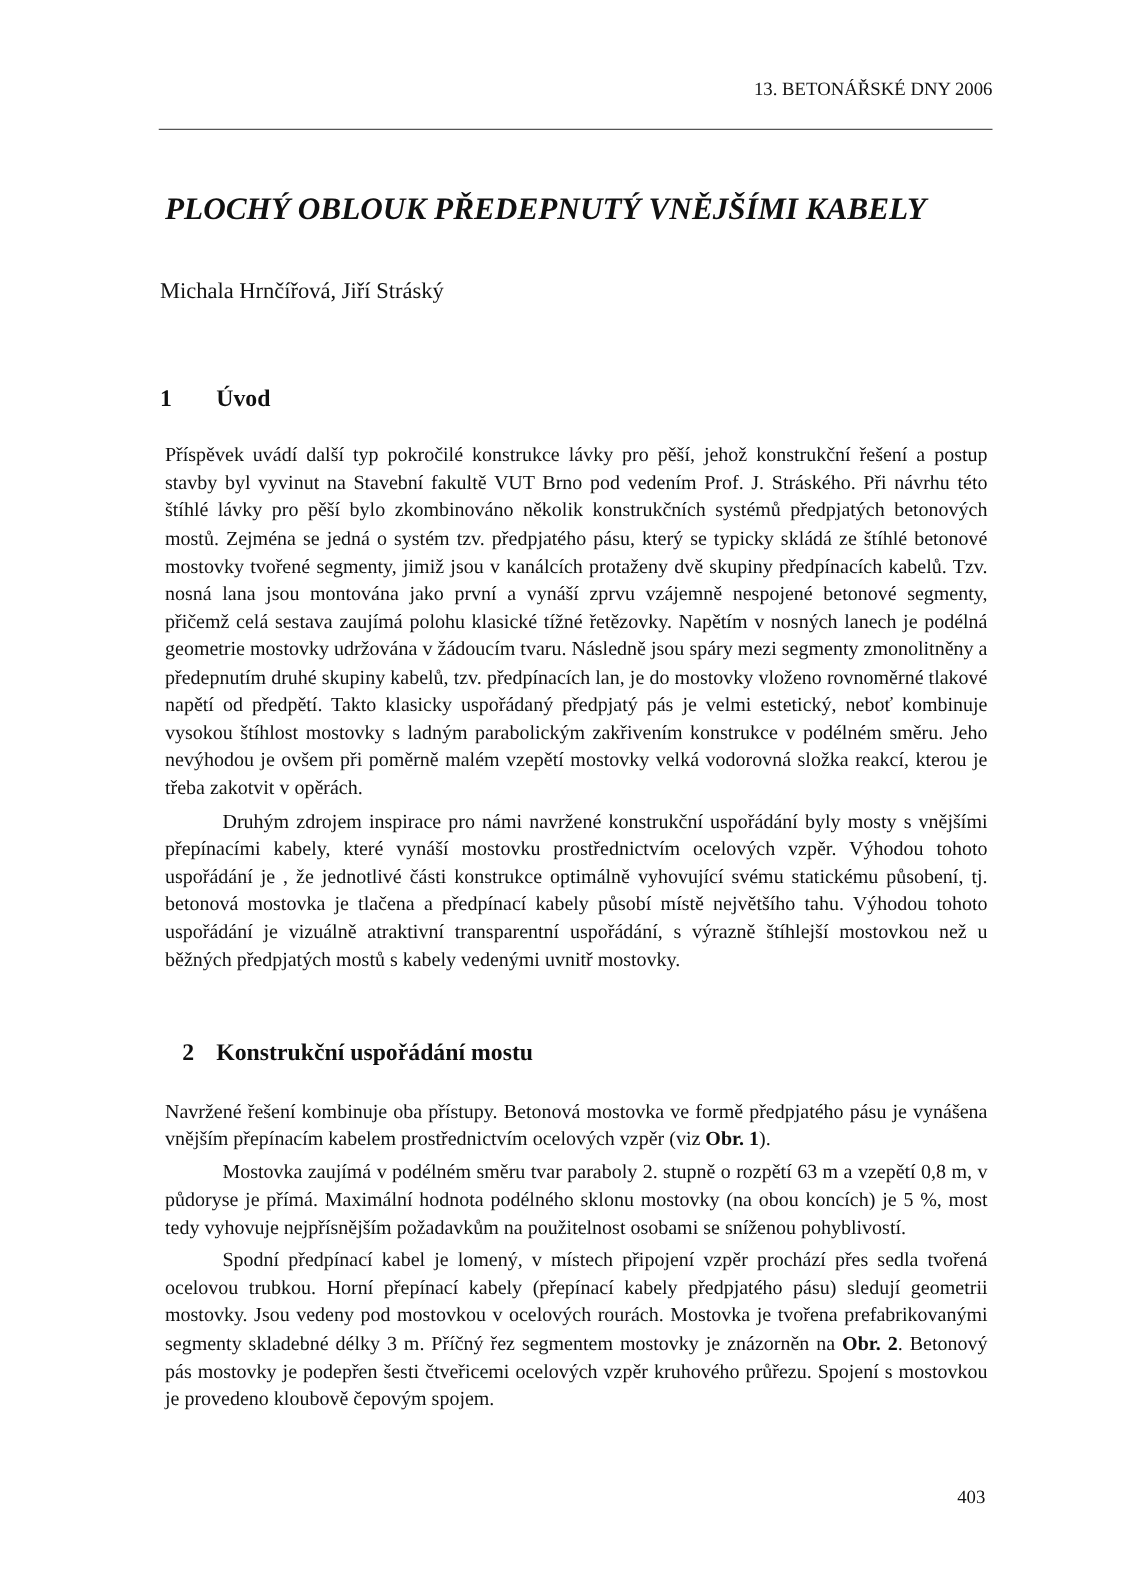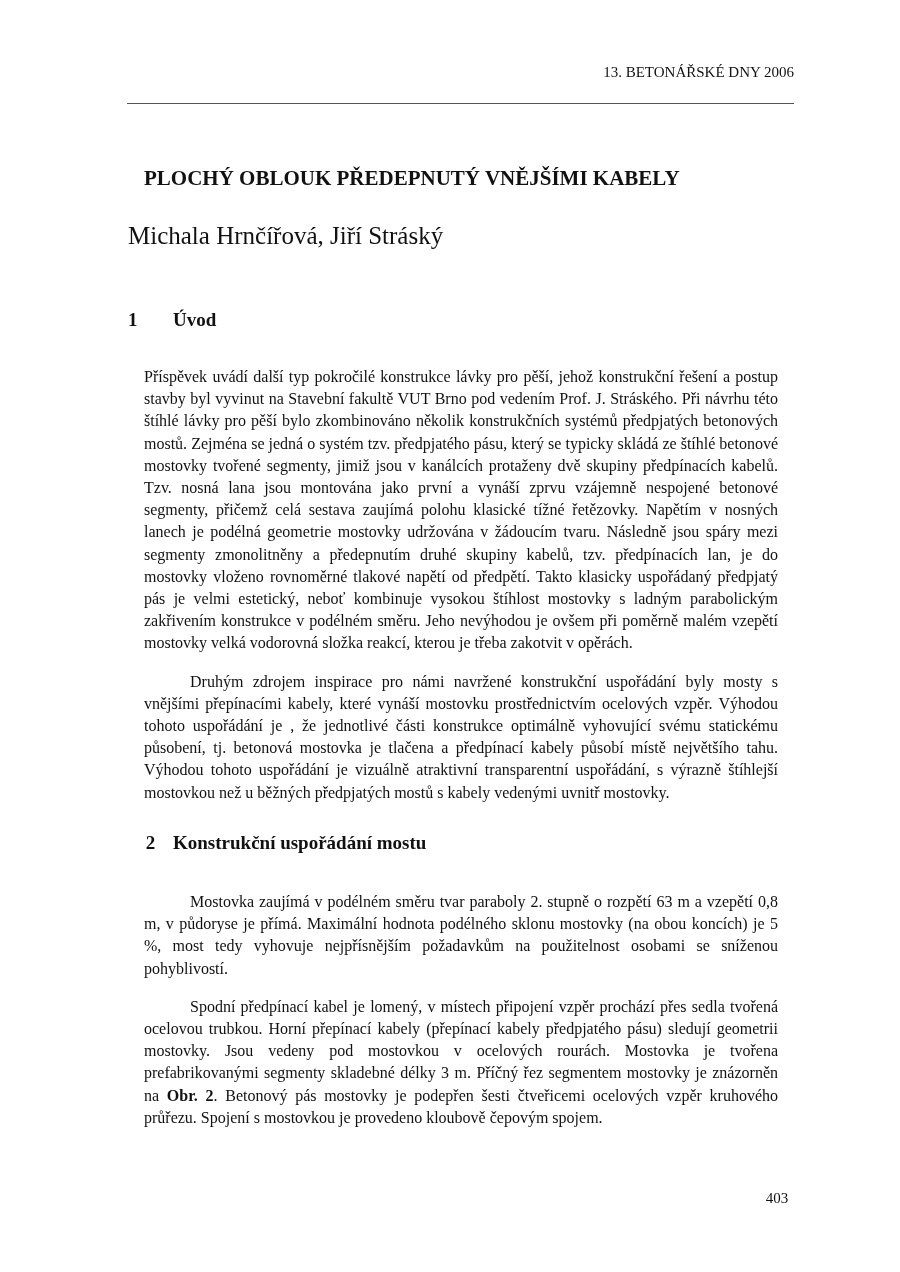--- a/index.html
+++ b/index.html
@@ -4,28 +4,28 @@
 <style>
   html, body { margin: 0; padding: 0; background: #ffffff; }
   body { width: 900px; height: 1272px; position: relative; overflow: hidden;
          font-family: "Liberation Serif", "DejaVu Serif", serif; color: #111; }
   .header { position: absolute; left: 127px; top: 63px; width: 667px; text-align: right;
             font-size: 15px; line-height: 19px; }
   .header .conf { font-weight: normal; }
   .header .sec { font-weight: bold; }
   .header-rule { position: absolute; left: 127px; top: 103px; width: 667px; height: 0;
                  border-top: 1.5px solid #555; }
-  .title { position: absolute; left: 128px; top: 150px; font-size: 21px; font-weight: bold;
-           letter-spacing: 0; margin: 16px; }
-  .authors { position: absolute; left: 128px; top: 222px; font-size: 25px; }
+  .title { position: absolute; left: 128px; top: 150px; font-size: 25px; font-weight: bold;
+           letter-spacing: 0; margin: 4px; font-style: italic; }
+  .authors { position: absolute; left: 128px; top: 222px; font-size: 18px; }
   .h1 { position: absolute; left: 128px; font-size: 19px; font-weight: bold; margin: 0; }
   .h1 .num { display: inline-block; width: 45px; }
   .body-text { position: absolute; left: 128px; width: 666px; font-size: 16px; line-height: 22.2px;
                text-align: justify; }
-  .body-text p { margin: 16px; }
+  .body-text p { margin: 4px; }
   .body-text p.indent { text-indent: 46px; }
   .page-num { position: absolute; left: 760px; top: 1190px; width: 34px; text-align: center; font-size: 15px; }
   b { font-weight: bold; }
 </style>
 </head>
 <body>
 
 <div class="header">
   <div class="conf">13. BETONÁŘSKÉ DNY 2006</div>
 </div>
@@ -42,17 +42,18 @@
 <div class="body-text" style="top:350px;">
   <p>Příspěvek uvádí další typ pokročilé konstrukce lávky pro pěší, jehož konstrukční řešení a postup stavby byl vyvinut na Stavební fakultě VUT Brno pod vedením Prof. J. Stráského. Při návrhu této štíhlé lávky pro pěší bylo zkombinováno několik konstrukčních systémů předpjatých betonových mostů. Zejména se jedná o systém tzv. předpjatého pásu, který se typicky skládá ze štíhlé betonové mostovky tvořené segmenty, jimiž jsou v kanálcích protaženy dvě skupiny předpínacích kabelů. Tzv. nosná lana jsou montována jako první a vynáší zprvu vzájemně nespojené betonové segmenty, přičemž celá sestava zaujímá polohu klasické tížné řetězovky. Napětím v nosných lanech je podélná geometrie mostovky udržována v žádoucím tvaru. Následně jsou spáry mezi segmenty zmonolitněny a předepnutím druhé skupiny kabelů, tzv. předpínacích lan, je do mostovky vloženo rovnoměrné tlakové napětí od předpětí. Takto klasicky uspořádaný předpjatý pás je velmi estetický, neboť kombinuje vysokou štíhlost mostovky s ladným parabolickým zakřivením konstrukce v podélném směru. Jeho nevýhodou je ovšem při poměrně malém vzepětí mostovky velká vodorovná složka reakcí, kterou je třeba zakotvit v opěrách.</p>
   <p class="indent">Druhým zdrojem inspirace pro námi navržené konstrukční uspořádání byly mosty s vnějšími přepínacími kabely, které vynáší mostovku prostřednictvím ocelových vzpěr. Výhodou tohoto uspořádání je , že jednotlivé části konstrukce optimálně vyhovující svému statickému působení, tj. betonová mostovka je tlačena a  předpínací kabely působí místě největšího tahu. Výhodou tohoto uspořádání je vizuálně atraktivní transparentní uspořádání, s výrazně štíhlejší mostovkou než u běžných předpjatých mostů s kabely vedenými uvnitř mostovky.</p>
 </div>
 
 <h2 class="h1" style="top:832px;text-align:center;">
   <span class="num">2</span><span>Konstrukční uspořádání mostu</span>
 </h2>
 
 <div class="body-text" style="top:875px;">
+  <p><span>Navržené řešení kombinuje oba přístupy. Betonová mostovka ve formě předpjatého pásu je vynášena vnějším přepínacím kabelem prostřednictvím ocelových vzpěr (viz </span><b>Obr. 1</b><span>).</span></p>
   <p class="indent">Mostovka zaujímá v podélném směru tvar paraboly 2. stupně o rozpětí 63 m a vzepětí 0,8 m, v půdoryse je přímá. Maximální hodnota podélného sklonu mostovky (na obou koncích) je 5 %, most tedy vyhovuje nejpřísnějším požadavkům na použitelnost osobami se sníženou pohyblivostí.</p>
   <p class="indent"><span>Spodní předpínací kabel je lomený, v místech připojení vzpěr prochází přes sedla tvořená ocelovou trubkou. Horní přepínací kabely (přepínací kabely předpjatého pásu) sledují geometrii mostovky. Jsou vedeny pod mostovkou v ocelových rourách. Mostovka je tvořena prefabrikovanými segmenty skladebné délky 3 m. Příčný řez segmentem mostovky je znázorněn na </span><b>Obr. 2</b><span>. Betonový pás mostovky je podepřen šesti čtveřicemi ocelových vzpěr kruhového průřezu. Spojení s mostovkou je provedeno kloubově čepovým spojem.</span></p>
 </div>
 
 <div class="page-num">403</div>
 
 </body></html>

